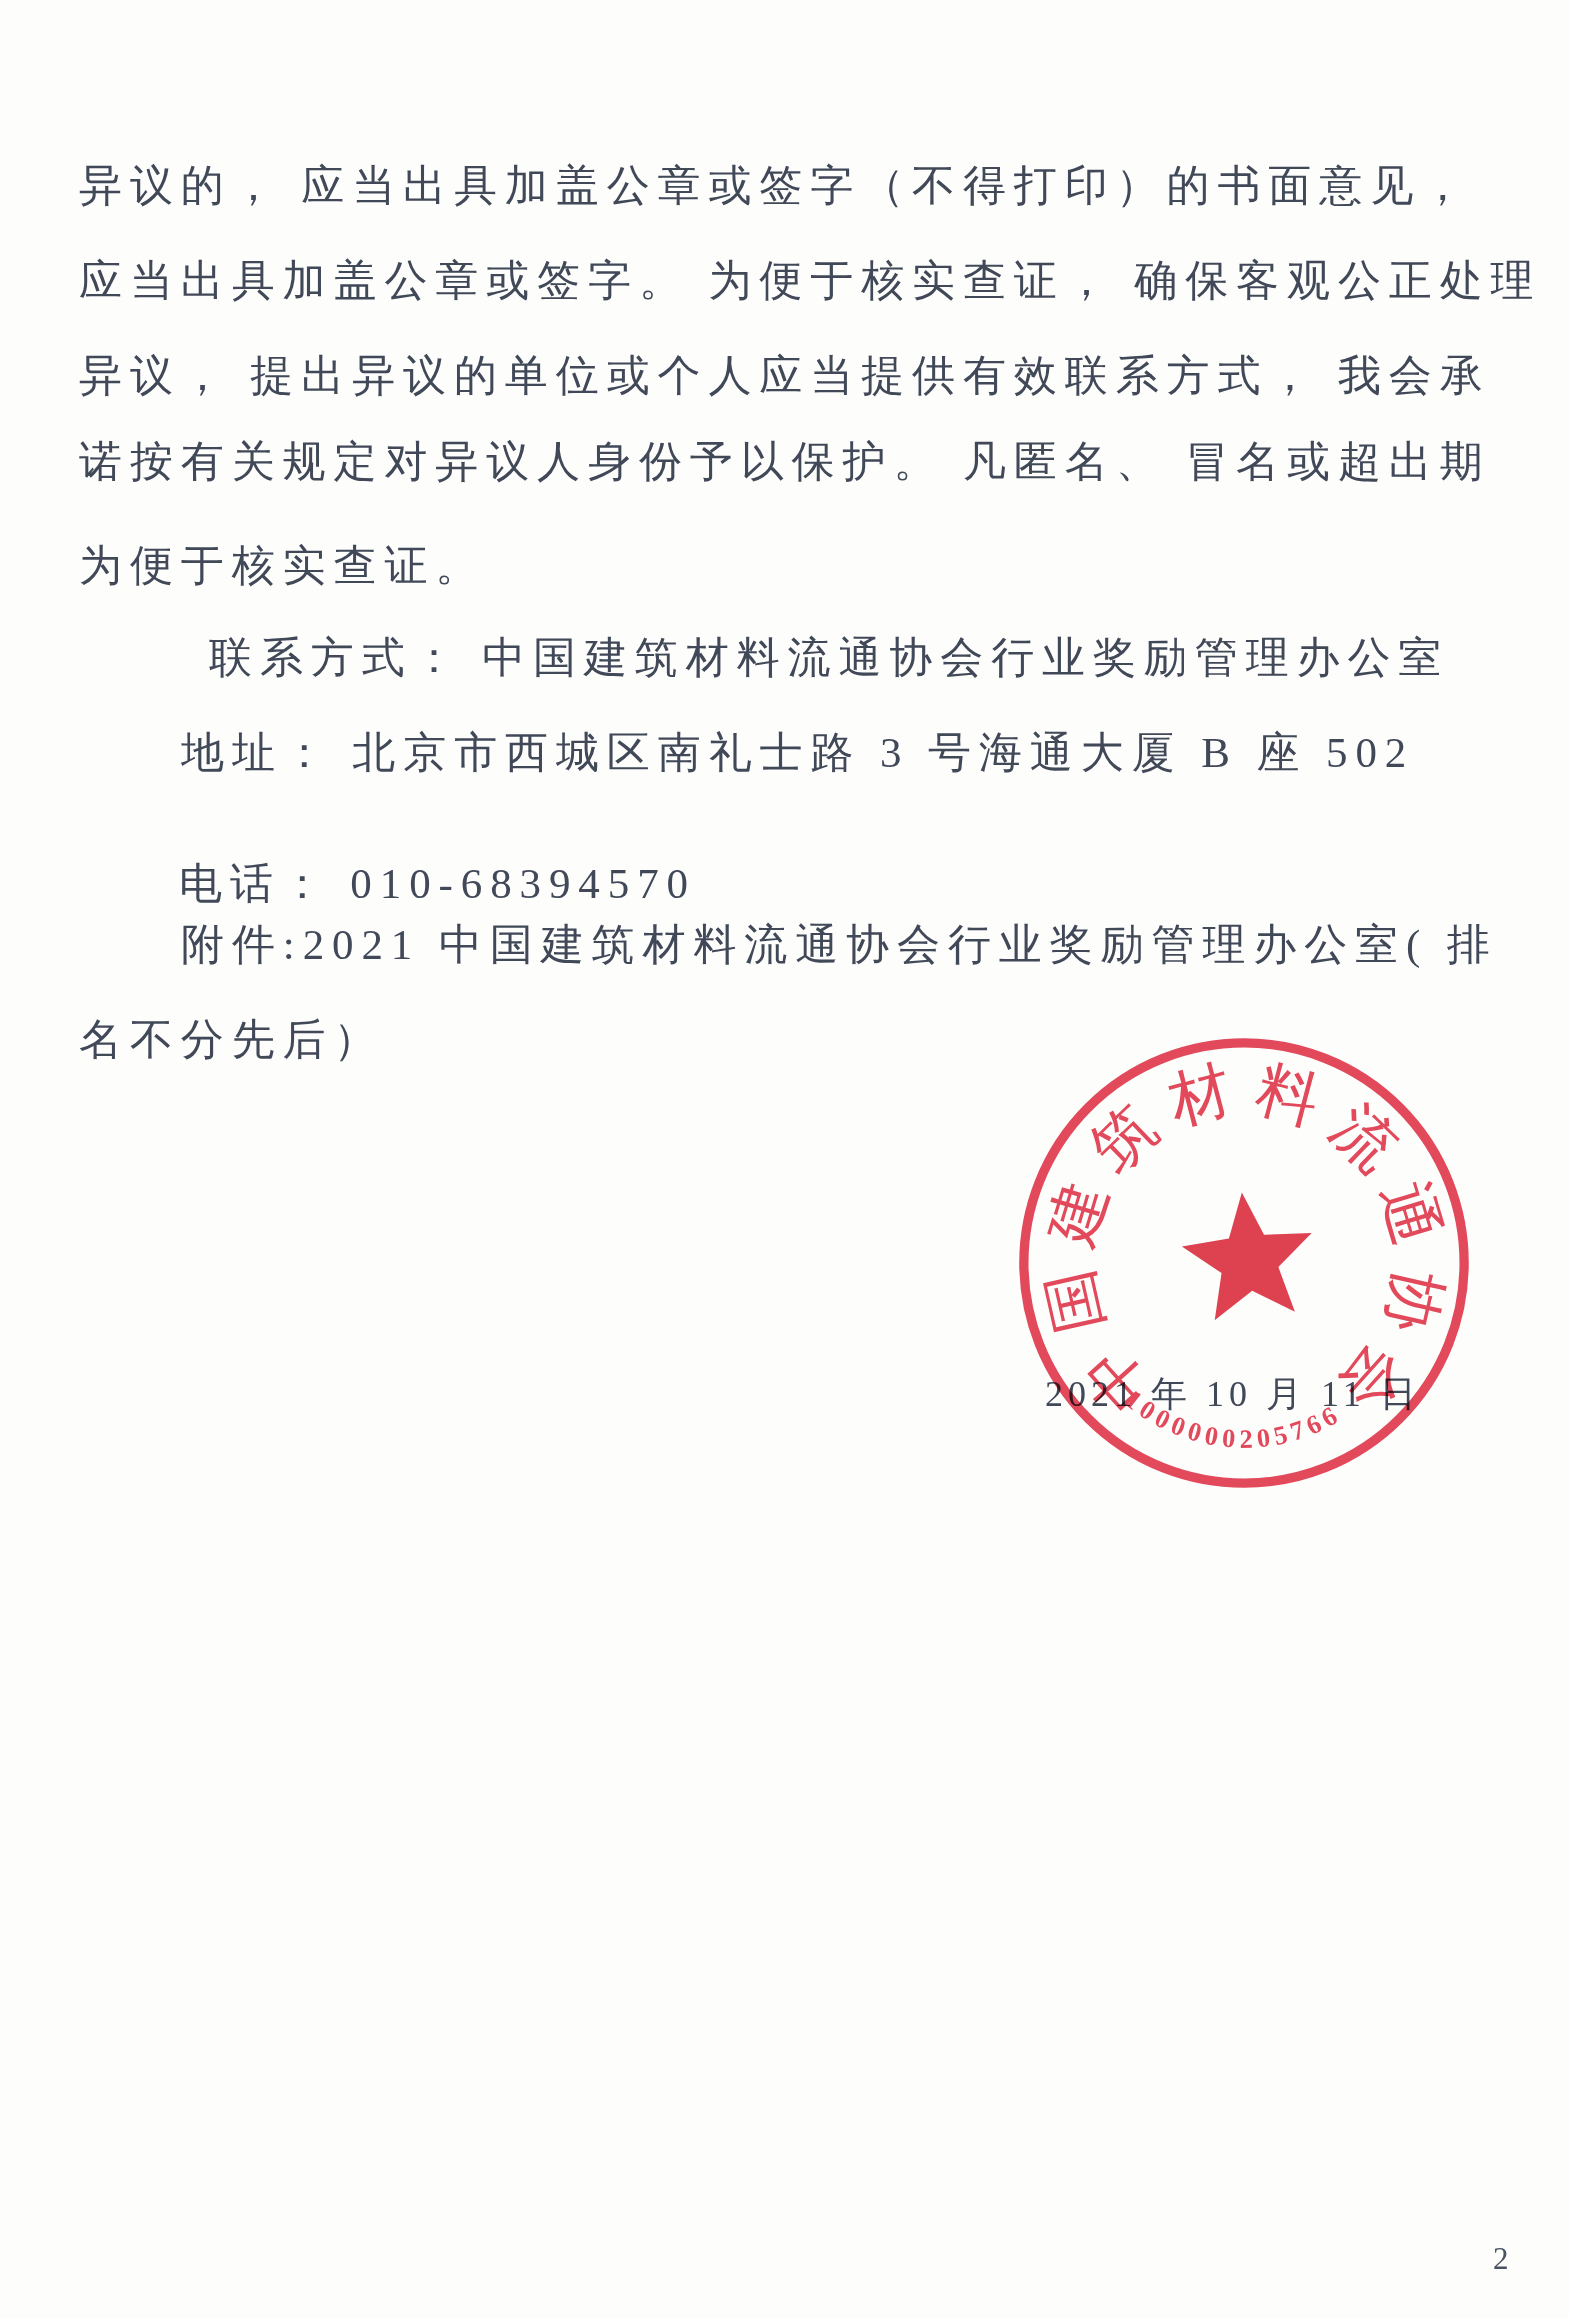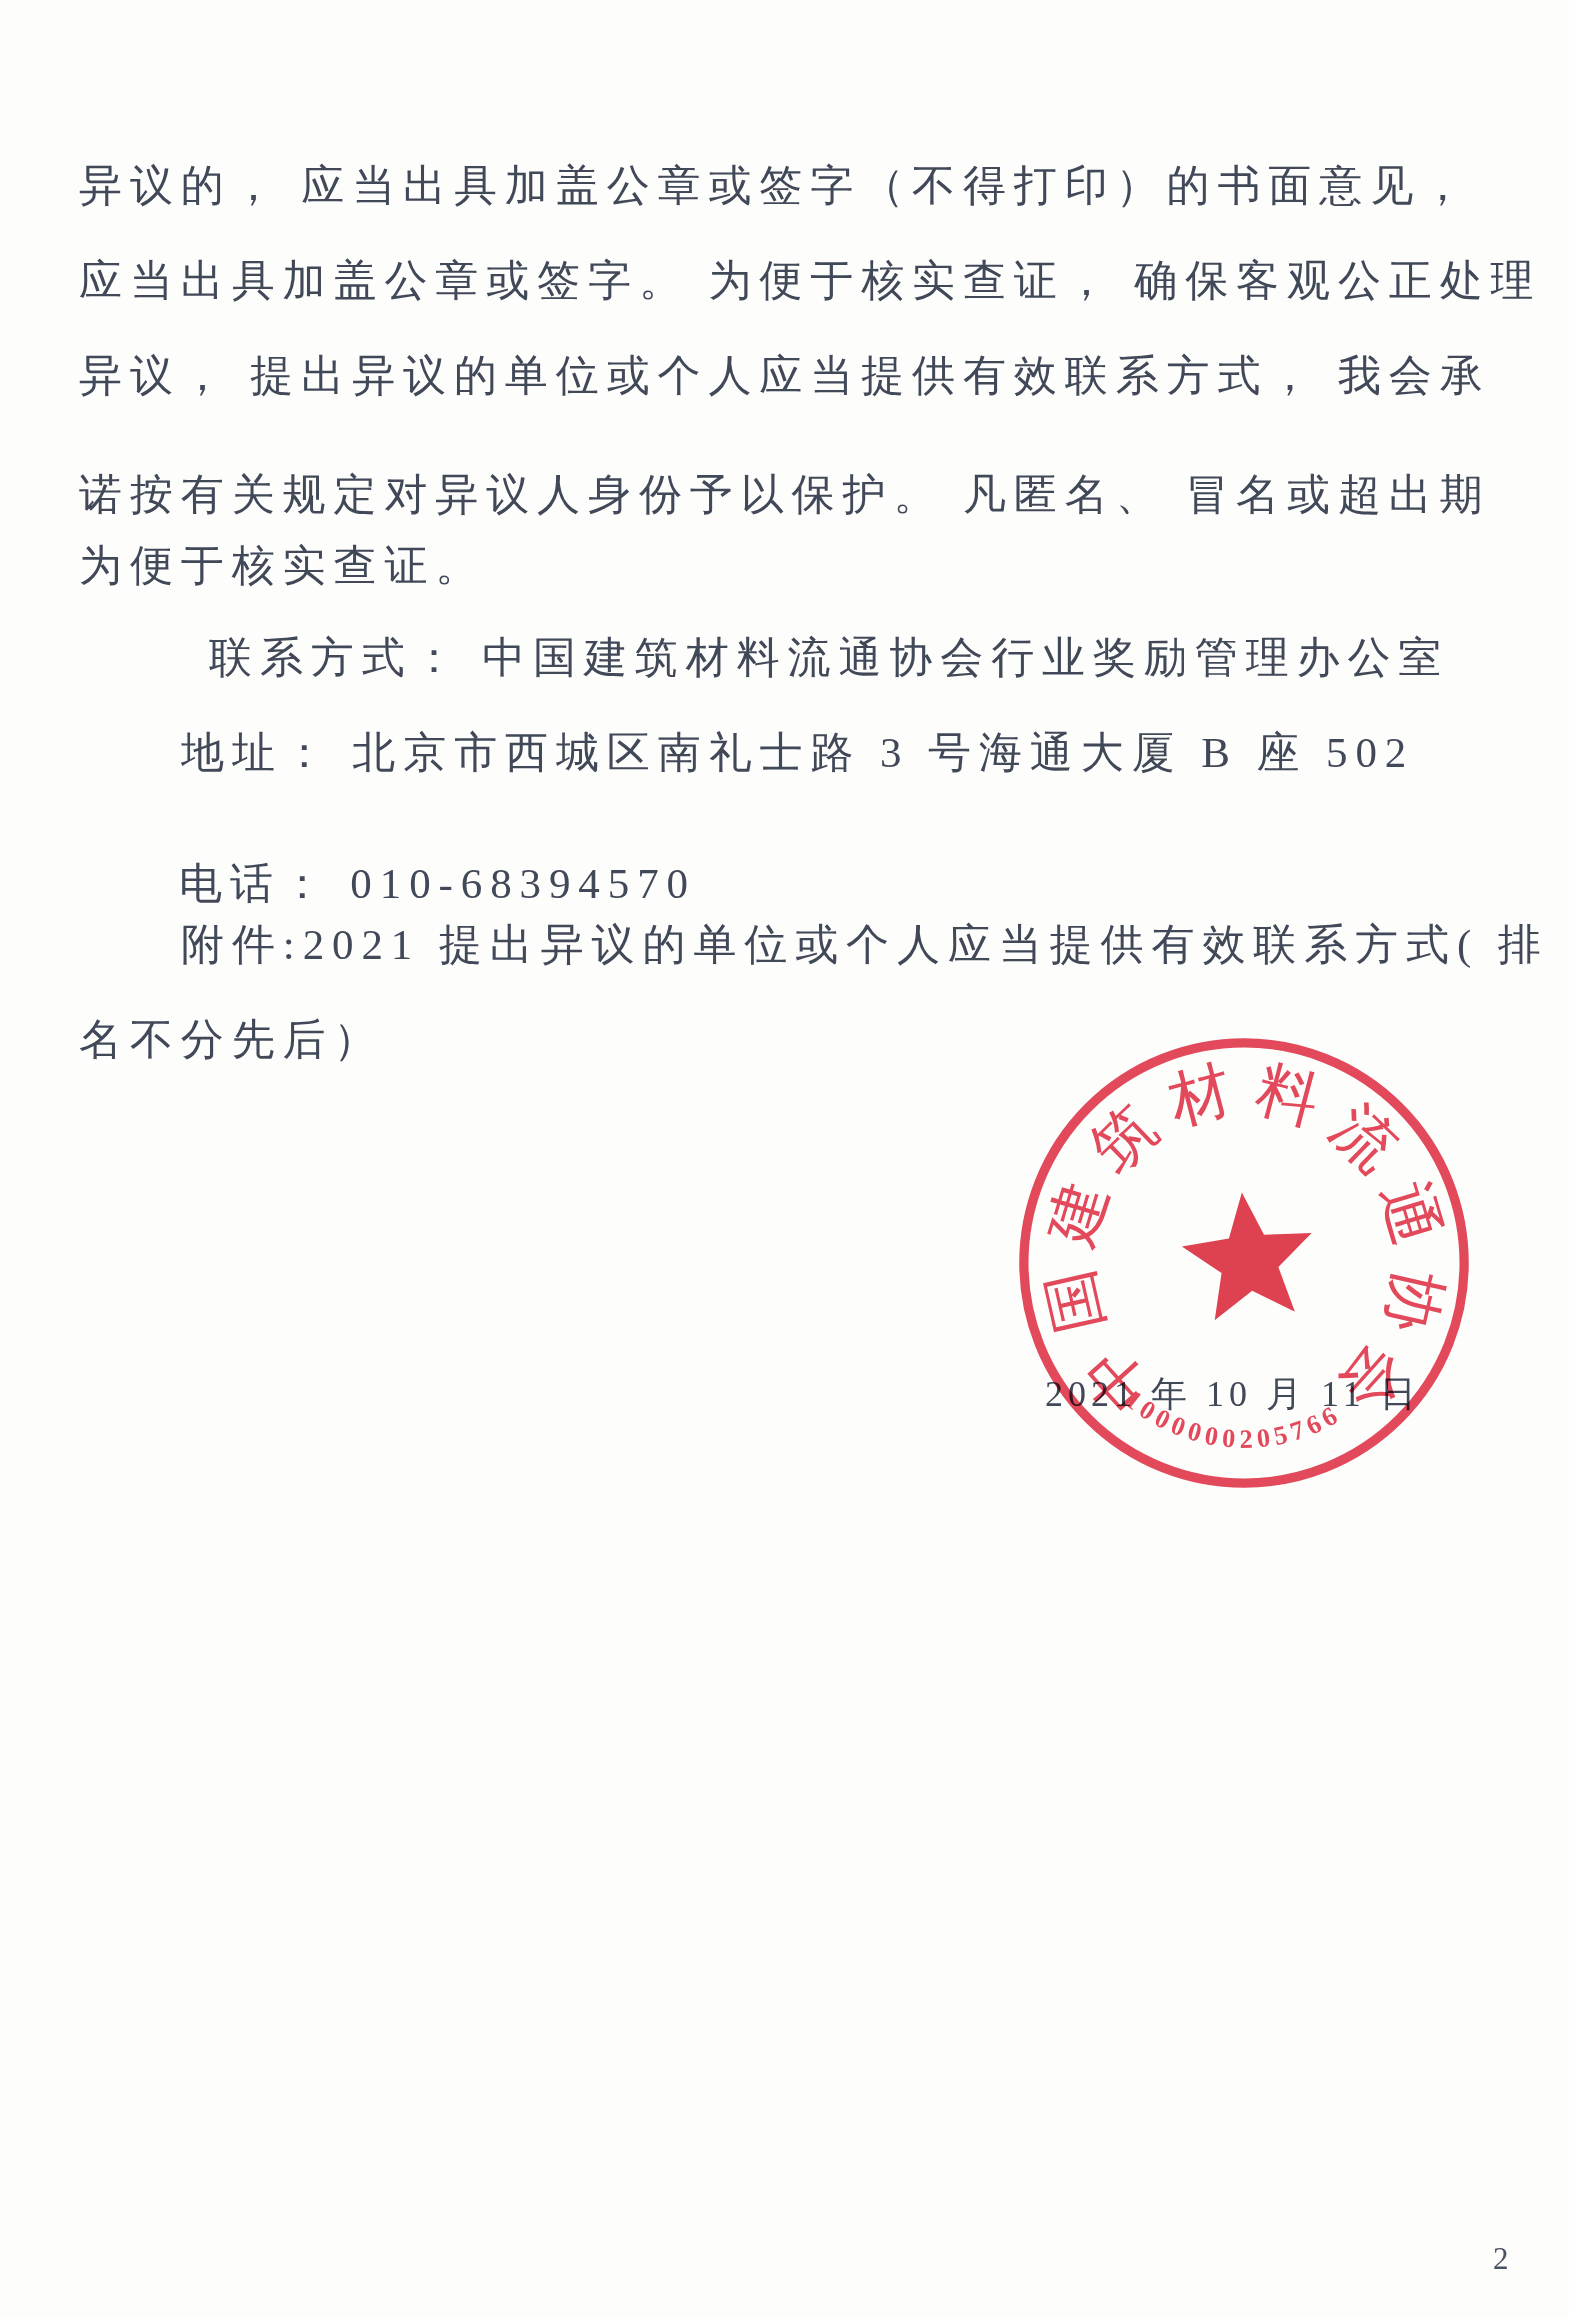--- a/index.html
+++ b/index.html
@@ -15,21 +15,21 @@
     position:absolute;
     font-size:43px;
     line-height:46px;
     letter-spacing:7.9px;
     color:#414959;
     white-space:pre;
   }
   .l0{left:79px;top:163px;}
   .l1{left:79px;top:258px;}
   .l2{left:79px;top:353px;}
-  .l3{left:79px;top:472px;font-family:Liberation Serif, serif;}
+  .l3{left:79px;top:439px;font-family:Liberation Serif, serif;}
   .l4{left:79px;top:543px;}
   .l5{left:181px;top:635px;margin-left:28px;}
   .l6{left:181px;top:730px;text-align:right;}
   .l7{left:179px;top:825px;margin-top:36px;}
   .l8{left:181px;top:922px;}
   .l9{left:79px;top:1017px;}
   .date{
     position:absolute;
     left:1045px;top:1370px;
     font-size:36px;
@@ -78,21 +78,21 @@
 <div class="page">
 
   <div class="txt l0">异议的， 应当出具加盖公章或签字（不得打印）的书面意见，</div>
   <div class="txt l1">应当出具加盖公章或签字。 为便于核实查证， 确保客观公正处理</div>
   <div class="txt l2">异议， 提出异议的单位或个人应当提供有效联系方式， 我会承</div>
   <div class="txt l3">诺按有关规定对异议人身份予以保护。 凡匿名、 冒名或超出期</div>
   <div class="txt l4">为便于核实查证。</div>
   <div class="txt l5">联系方式： 中国建筑材料流通协会行业奖励管理办公室</div>
   <div class="txt l6">地址： 北京市西城区南礼士路 3 号海通大厦 B 座 502</div>
   <div class="txt l7">电话： 010-68394570</div>
-  <div class="txt l8">附件:2021 提出异议的单位或个人应当提供有效联系方式( 排</div>
+  <div class="txt l8">附件:2021 中国建筑材料流通协会行业奖励管理办公室( 排</div>
   <div class="txt l9">名不分先后）</div>
 
   <div class="date">2021 年 10 月 11 日</div>
 
   <svg class="seal" width="486" height="486" viewBox="0 0 680 680" xmlns="http://www.w3.org/2000/svg">
     <defs>
       <path id="codearc" d="M 93 415 A 258 258 0 0 0 587 415"></path>
     </defs>
     <circle class="ring" cx="340" cy="340" r="308"></circle>
     <polygon class="star" points="337.0,241.5 368.0,300.6 434.7,298.0 388.1,345.7 411.2,408.3 351.4,378.8 299.0,420.1 308.6,354.1 253.1,317.0 318.9,305.8"></polygon>

